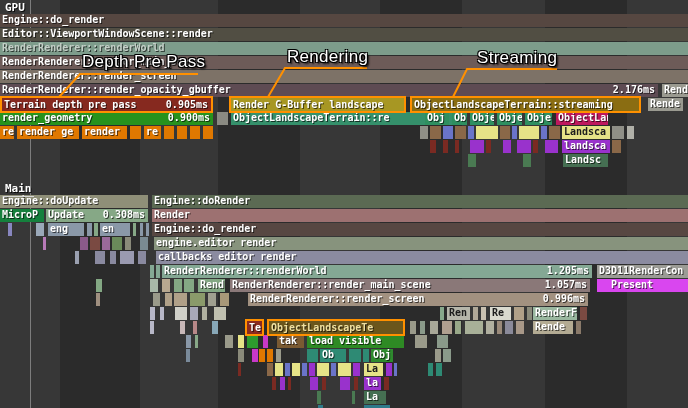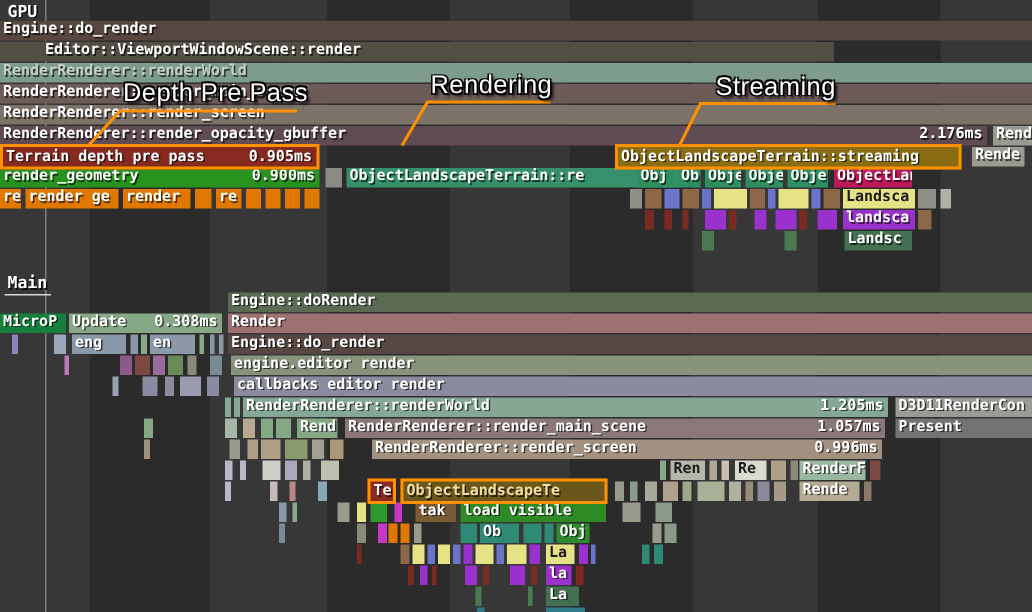--- a/index.html
+++ b/index.html
@@ -34,27 +34,28 @@
       <polyline points="557,69 467,69 453,97" fill="none" stroke="#ff9000" stroke-width="2"></polyline>
     </svg>
   <div class="sec-label" id="label-sec-0" style="left: 3px; top: 0px;">GPU</div>
   <div class="sec-label ul" id="label-sec-1" style="left: 3px; top: 181px;">Main</div>
 <div class="stripe" style="left: 60px; width: 80px;"></div>
     <div class="stripe" style="left: 218px; width: 82px;"></div>
     <div class="stripe" style="left: 380px; width: 82px;"></div>
     <div class="stripe" style="left: 545px; width: 82px;"></div>
     <div class="playhead" style="left: 30px;"></div>
     <div class="bar" style="left: 0px; top: 14px; width: 688px; background: rgb(86, 71, 65);"><span class="lb">Engine::do_render</span></div>
-    <div class="bar" style="left: 0px; top: 28px; width: 556px; background: rgb(81, 78, 67); padding-left: 28px;"><span class="lb">Editor::ViewportWindowScene::render</span></div>
+    <div class="bar" style="left: 0px; top: 28px; width: 688px; background: rgb(81, 78, 67);"><span class="lb">Editor::ViewportWindowScene::render</span></div>
     <div class="bar fade" style="left: 0px; top: 42px; width: 688px; background: rgb(125, 156, 139);"><span class="lb">RenderRenderer::renderWorld</span></div>
     <div class="bar" style="left: 0px; top: 56px; width: 688px; background: rgb(109, 91, 88);"><span class="lb">RenderRenderer::render_main_scene</span></div>
     <div class="bar" style="left: 0px; top: 70px; width: 688px; background: rgb(125, 114, 103);"><span class="lb">RenderRenderer::render_screen</span></div>
     <div class="bar" style="left: 0px; top: 84px; width: 658px; background: rgb(94, 75, 83);"><span class="lb">RenderRenderer::render_opacity_gbuffer</span><span class="tm">2.176ms</span></div>
     <div class="bar" style="left: 662px; top: 84px; width: 26px; background: rgb(154, 154, 144);"><span class="lb">Render</span></div>
     <div class="bar hl" style="left: 0px; top: 98px; width: 213px; background: rgb(134, 41, 31);"><span class="lb">Terrain depth pre pass</span><span class="tm">0.905ms</span></div>
+    <div class="bar hl" style="left: 229px; top: 98px; width: 177px; background: rgb(167, 151, 35);"><span class="lb">Render G-Buffer landscape</span></div>
     <div class="bar hl" style="left: 410px; top: 98px; width: 231px; background: rgb(138, 109, 18);"><span class="lb">ObjectLandscapeTerrain::streaming</span></div>
     <div class="bar" style="left: 648px; top: 98px; width: 35px; background: rgb(154, 154, 144);"><span class="lb">Rende</span></div>
     <div class="bar" style="left: 0px; top: 112px; width: 213px; background: rgb(39, 146, 29);"><span class="lb">render_geometry</span><span class="tm">0.900ms</span></div>
     <div class="bar" style="left: 217px; top: 112px; width: 11px; background: rgb(138, 138, 130);"></div>
     <div class="bar" style="left: 231px; top: 112px; width: 222px; background: rgb(53, 144, 107);"><span class="lb">ObjectLandscapeTerrain::re</span></div>
     <div class="bar" style="left: 425px; top: 112px; width: 24px; background: rgb(46, 143, 96);"><span class="lb">Obj</span></div>
     <div class="bar" style="left: 452px; top: 112px; width: 15px; background: rgb(46, 143, 96);"><span class="lb">Ob</span></div>
     <div class="bar" style="left: 470px; top: 112px; width: 24px; background: rgb(46, 143, 96);"><span class="lb">Obje</span></div>
     <div class="bar" style="left: 497px; top: 112px; width: 25px; background: rgb(46, 143, 96);"><span class="lb">Obje</span></div>
     <div class="bar" style="left: 525px; top: 112px; width: 27px; background: rgb(46, 143, 96);"><span class="lb">Obje</span></div>
@@ -89,20 +90,21 @@
     <div class="bar" style="left: 486px; top: 140px; width: 5px; background: rgb(122, 42, 34);"></div>
     <div class="bar" style="left: 503px; top: 140px; width: 8px; background: rgb(153, 50, 204);"></div>
     <div class="bar" style="left: 517px; top: 140px; width: 14px; background: rgb(153, 50, 204);"></div>
     <div class="bar" style="left: 533px; top: 140px; width: 5px; background: rgb(122, 42, 34);"></div>
     <div class="bar" style="left: 545px; top: 140px; width: 13px; background: rgb(153, 50, 204);"></div>
     <div class="bar" style="left: 562px; top: 140px; width: 48px; background: rgb(153, 50, 204);"><span class="lb">landsca</span></div>
     <div class="bar" style="left: 612px; top: 140px; width: 9px; background: rgb(138, 104, 72);"></div>
     <div class="bar" style="left: 468px; top: 154px; width: 8px; background: rgb(74, 122, 82);"></div>
     <div class="bar" style="left: 523px; top: 154px; width: 8px; background: rgb(74, 122, 82);"></div>
     <div class="bar" style="left: 563px; top: 154px; width: 45px; background: rgb(69, 111, 82);"><span class="lb">Landsc</span></div>
+    <div class="bar" style="left: 0px; top: 195px; width: 148px; background: rgb(143, 143, 120);"><span class="lb">Engine::doUpdate</span></div>
     <div class="bar" style="left: 152px; top: 195px; width: 536px; background: rgb(91, 106, 83);"><span class="lb">Engine::doRender</span></div>
     <div class="bar" style="left: 0px; top: 209px; width: 44px; background: #15803d;"><span class="lb">MicroP</span></div>
     <div class="bar" style="left: 46px; top: 209px; width: 102px; background: rgb(134, 168, 134);"><span class="lb">Update</span><span class="tm">0.308ms</span></div>
     <div class="bar" style="left: 152px; top: 209px; width: 536px; background: rgb(157, 113, 113);"><span class="lb">Render</span></div>
     <div class="bar" style="left: 8px; top: 223px; width: 4px; background: rgb(136, 134, 191);"></div>
     <div class="bar" style="left: 36px; top: 223px; width: 8px; background: rgb(154, 168, 184);"></div>
     <div class="bar" style="left: 48px; top: 223px; width: 36px; background: rgb(138, 152, 168);"><span class="lb">eng</span></div>
     <div class="bar" style="left: 87px; top: 223px; width: 5px; background: rgb(138, 152, 168);"></div>
     <div class="bar" style="left: 94px; top: 223px; width: 4px; background: rgb(134, 168, 134);"></div>
     <div class="bar" style="left: 100px; top: 223px; width: 30px; background: rgb(138, 152, 168);"><span class="lb">en</span></div>
@@ -128,21 +130,21 @@
     <div class="bar" style="left: 156px; top: 265px; width: 4px; background: rgb(132, 168, 148);"></div>
     <div class="bar" style="left: 162px; top: 265px; width: 430px; background: rgb(132, 168, 148);"><span class="lb">RenderRenderer::renderWorld</span><span class="tm">1.205ms</span></div>
     <div class="bar" style="left: 597px; top: 265px; width: 91px; background: rgb(155, 155, 149);"><span class="lb">D3D11RenderCon</span></div>
     <div class="bar" style="left: 96px; top: 279px; width: 6px; background: rgb(132, 168, 132);"></div>
     <div class="bar" style="left: 150px; top: 279px; width: 8px; background: rgb(168, 184, 168);"></div>
     <div class="bar" style="left: 162px; top: 279px; width: 8px; background: rgb(184, 168, 144);"></div>
     <div class="bar" style="left: 174px; top: 279px; width: 8px; background: rgb(132, 168, 132);"></div>
     <div class="bar" style="left: 184px; top: 279px; width: 10px; background: rgb(132, 168, 132);"></div>
     <div class="bar" style="left: 198px; top: 279px; width: 27px; background: rgb(132, 168, 132);"><span class="lb">Rend</span></div>
     <div class="bar" style="left: 230px; top: 279px; width: 360px; background: rgb(138, 120, 120);"><span class="lb">RenderRenderer::render_main_scene</span><span class="tm">1.057ms</span></div>
-    <div class="bar" style="left: 597px; top: 279px; width: 91px; background: #737373;"><span class="lb">Present</span></div>
+    <div class="bar" style="left: 597px; top: 279px; width: 91px; background: #d946ef; padding-left: 12px;"><span class="lb">Present</span></div>
     <div class="bar" style="left: 96px; top: 293px; width: 4px; background: rgb(160, 144, 128);"></div>
     <div class="bar" style="left: 153px; top: 293px; width: 7px; background: rgb(154, 154, 138);"></div>
     <div class="bar" style="left: 165px; top: 293px; width: 7px; background: rgb(176, 160, 136);"></div>
     <div class="bar" style="left: 174px; top: 293px; width: 13px; background: rgb(176, 160, 136);"></div>
     <div class="bar" style="left: 190px; top: 293px; width: 15px; background: rgb(138, 154, 106);"></div>
     <div class="bar" style="left: 208px; top: 293px; width: 8px; background: rgb(160, 160, 144);"></div>
     <div class="bar" style="left: 220px; top: 293px; width: 9px; background: rgb(168, 152, 120);"></div>
     <div class="bar" style="left: 248px; top: 293px; width: 340px; background: rgb(162, 145, 128);"><span class="lb">RenderRenderer::render_screen</span><span class="tm">0.996ms</span></div>
     <div class="bar" style="left: 150px; top: 307px; width: 5px; background: rgb(184, 184, 200);"></div>
     <div class="bar" style="left: 160px; top: 307px; width: 4px; background: rgb(184, 184, 200);"></div>

